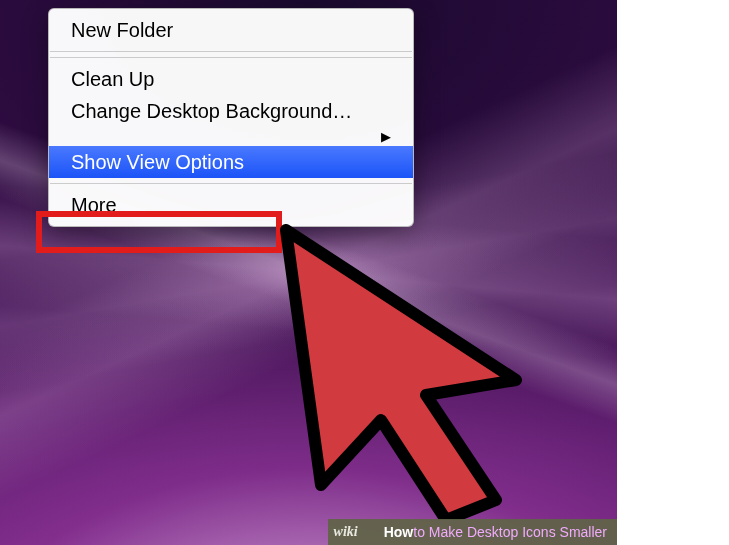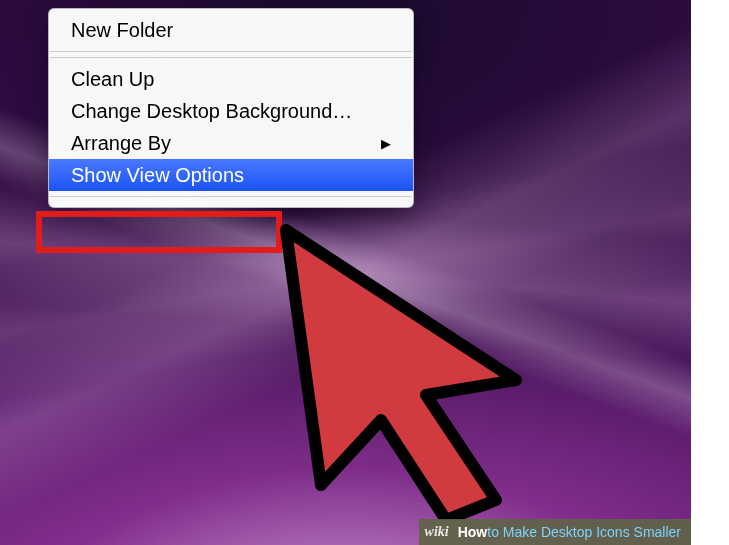--- a/index.html
+++ b/index.html
@@ -1,19 +1,19 @@
 <!DOCTYPE html>
 <html><head>
 <meta charset="utf-8">
 <style>
   * { margin: 0; padding: 0; box-sizing: border-box; }
   html, body { width: 729px; height: 545px; overflow: hidden; font-family: "Lucida Grande", "Helvetica Neue", Arial, sans-serif; }
   .stage {
     position: relative;
-    width: 691px;
+    width: 617px;
     height: 545px;
     background:
       radial-gradient(ellipse 900px 600px at 50% 130%, rgba(255,255,255,0.95) 0%, rgba(255,200,255,0.6) 20%, rgba(200,80,200,0.4) 40%, rgba(80,20,90,0) 70%),
       radial-gradient(ellipse 1200px 800px at 50% 0%, #1a0a2e 0%, #2d0b40 30%, #4d1560 60%, #6a1f78 100%);
     background-color: #3a1052;
   }
   
   .rays {
     position: absolute; inset: 0;
     background:
@@ -88,54 +88,57 @@
     font-size: 14px;
     display: flex;
     align-items: center;
     padding: 0 10px 0 6px;
   }
   .caption-bar .brand {
     font-family: Georgia, 'Times New Roman', serif;
     font-style: italic;
     font-weight: bold;
     color: #e9e9e2;
-    margin-right: 9px;
+    margin-right: 18px;
   }
   .caption-bar .brand-how {
     font-weight: bold;
     color: #fff;
+    margin-left: 8px;
   }
-  .caption-bar .title { color: #7dd3fc; }
+  .caption-bar .title { color: #f0abfc; }
 </style>
 </head>
 <body>
 
 <div class="stage">
   <div class="rays"></div>
 
   <div class="context-menu">
     <div class="menu-item">
       <span class="label">New Folder</span>
     </div>
     <div class="menu-sep"></div>
     <div class="menu-sep"></div>
     <div class="menu-item">
       <span class="label">Clean Up</span>
     </div>
     <div class="menu-item">
       <span class="label">Change Desktop Background…</span>
     </div>
     <div class="menu-item">
-      <span class="label">Arrange By</span>
       <span class="submenu-arrow">▶</span>
     </div>
     <div class="menu-item highlighted">
       <span class="label">Show View Options</span>
     </div>
     <div class="menu-sep"></div>
+    <div class="menu-item">
+      <span class="label">More</span>
+    </div>
   </div>
 
   <div class="red-box"></div>
 
   <svg class="cursor" viewBox="0 0 300 310">
     <path d="M 20 20 L 250 170 L 160 185 L 230 290 L 180 310 L 115 210 L 55 275 Z" fill="#d13a3f" stroke="#000" stroke-width="12" stroke-linejoin="round"></path>
   </svg>
 
   <div class="caption-bar">
     <span class="brand">wiki</span>

